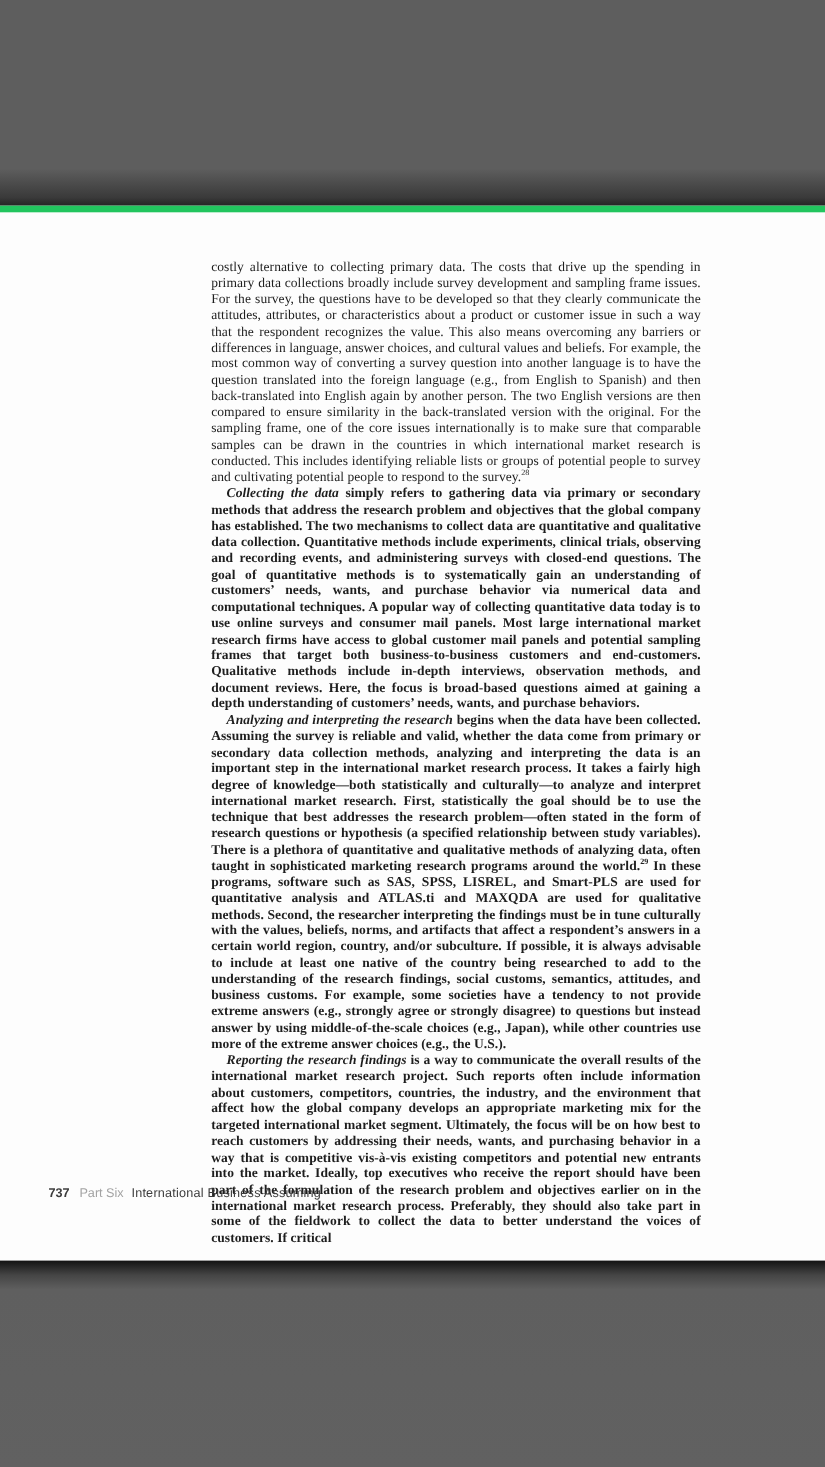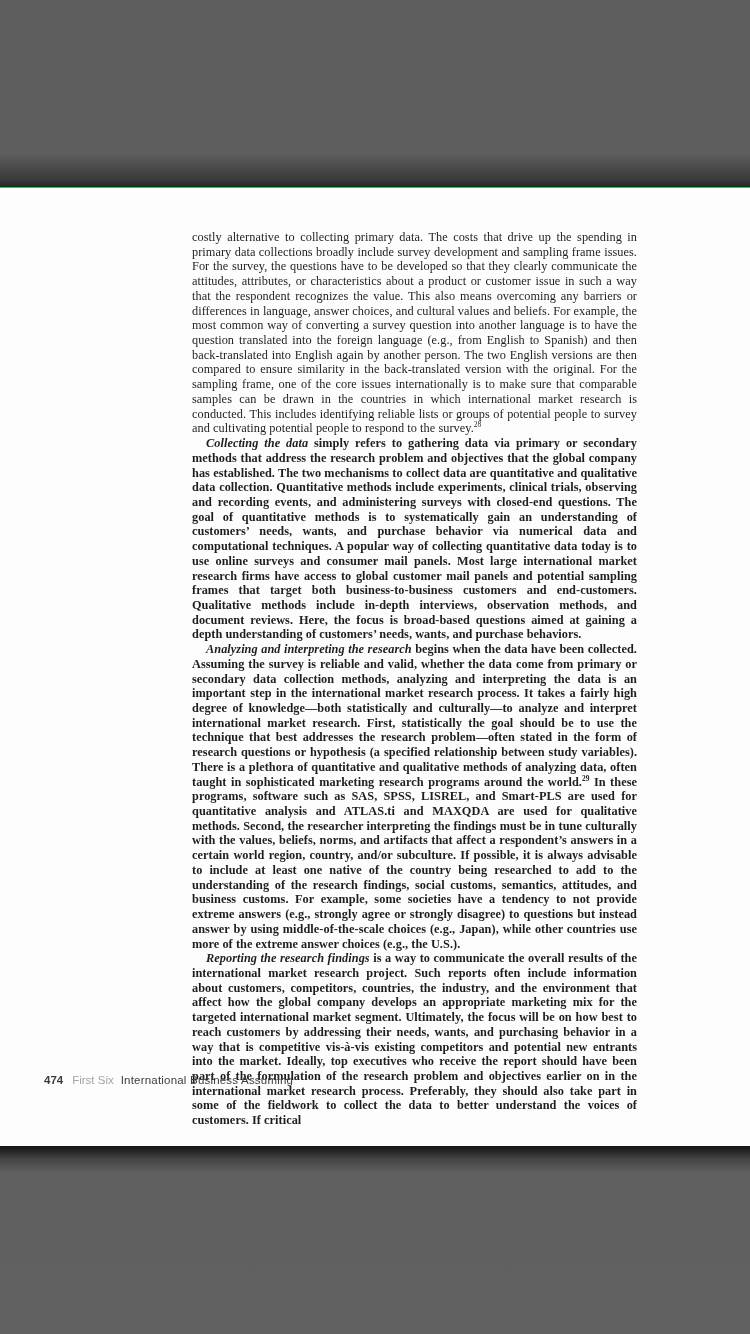--- a/index.html
+++ b/index.html
@@ -10,21 +10,21 @@
     overflow: hidden;
     font-family: "Liberation Serif", serif;
   }
   .top-chrome {
     position: absolute; left: 0; top: 0; width: 750px; height: 187px;
     background: linear-gradient(to bottom, #5e5e5e 0%, #5e5e5e 82%, #3a3a3a 96%, #242424 100%);
   }
   .book-page {
     position: absolute; left: 0; top: 187px; width: 750px; height: 1072px;
     background: #fdfdfd;
-    border-top: 1px solid #22c55e;
+    border-top: 6px solid #22c55e;
     box-sizing: border-box;
   }
   .bottom-chrome {
     position: absolute; left: 0; top: 1146px; width: 750px; height: 188px;
     background: linear-gradient(to bottom, #131313 0%, #454545 7%, #5f5f5f 14%, #616161 100%);
   }
   .text-block {
     position: absolute; left: 192px; top: 42px; width: 445px;
     font-size: 12.3px; line-height: 14.72px;
     color: #1e1e1e;
@@ -50,17 +50,17 @@
 <div class="top-chrome"></div>
 
 <div class="book-page">
   <div class="text-block">
       <p class=""><span>costly alternative to collecting primary data. The costs that drive up the spending in primary data collections broadly include survey development and sampling frame issues. For the survey, the questions have to be developed so that they clearly communicate the attitudes, attributes, or characteristics about a product or customer issue in such a way that the respondent recognizes the value. This also means overcoming any barriers or differences in language, answer choices, and cultural values and beliefs. For example, the most common way of converting a survey question into another language is to have the question translated into the foreign language (e.g., from English to Spanish) and then back-translated into English again by another person. The two English versions are then compared to ensure similarity in the back-translated version with the original. For the sampling frame, one of the core issues internationally is to make sure that comparable samples can be drawn in the countries in which international market research is conducted. This includes identifying reliable lists or groups of potential people to survey and cultivating potential people to respond to the survey.</span><sup>28</sup></p>
       <p class="indent"><i>Collecting the data</i><span> simply refers to gathering data via primary or secondary methods that address the research problem and objectives that the global company has established. The two mechanisms to collect data are quantitative and qualitative data collection. Quantitative methods include experiments, clinical trials, observing and recording events, and administering surveys with closed-end questions. The goal of quantitative methods is to systematically gain an understanding of customers’ needs, wants, and purchase behavior via numerical data and computational techniques. A popular way of collecting quantitative data today is to use online surveys and consumer mail panels. Most large international market research firms have access to global customer mail panels and potential sampling frames that target both business-to-business customers and end-customers. Qualitative methods include in-depth interviews, observation methods, and document reviews. Here, the focus is broad-based questions aimed at gaining a depth understanding of customers’ needs, wants, and purchase behaviors.</span></p>
       <p class="indent"><i>Analyzing and interpreting the research</i><span> begins when the data have been collected. Assuming the survey is reliable and valid, whether the data come from primary or secondary data collection methods, analyzing and interpreting the data is an important step in the international market research process. It takes a fairly high degree of knowledge—both statistically and culturally—to analyze and interpret international market research. First, statistically the goal should be to use the technique that best addresses the research problem—often stated in the form of research questions or hypothesis (a specified relationship between study variables). There is a plethora of quantitative and qualitative methods of analyzing data, often taught in sophisticated marketing research programs around the world.</span><sup>29</sup><span> In these programs, software such as SAS, SPSS, LISREL, and Smart-PLS are used for quantitative analysis and ATLAS.ti and MAXQDA are used for qualitative methods. Second, the researcher interpreting the findings must be in tune culturally with the values, beliefs, norms, and artifacts that affect a respondent’s answers in a certain world region, country, and/or subculture. If possible, it is always advisable to include at least one native of the country being researched to add to the understanding of the research findings, social customs, semantics, attitudes, and business customs. For example, some societies have a tendency to not provide extreme answers (e.g., strongly agree or strongly disagree) to questions but instead answer by using middle-of-the-scale choices (e.g., Japan), while other countries use more of the extreme answer choices (e.g., the U.S.).</span></p>
       <p class="indent"><i>Reporting the research findings</i><span> is a way to communicate the overall results of the international market research project. Such reports often include information about customers, competitors, countries, the industry, and the environment that affect how the global company develops an appropriate marketing mix for the targeted international market segment. Ultimately, the focus will be on how best to reach customers by addressing their needs, wants, and purchasing behavior in a way that is competitive vis-à-vis existing competitors and potential new entrants into the market. Ideally, top executives who receive the report should have been part of the formulation of the research problem and objectives earlier on in the international market research process. Preferably, they should also take part in some of the fieldwork to collect the data to better understand the voices of customers. If critical</span></p>
     </div>
   <div class="page-footer">
-    <span class="page-num">474</span><span class="part-label">First Six</span><span class="book-title">International Business Assuming</span>
+    <span class="page-num">737</span><span class="part-label">Part Six</span><span class="book-title">International Business Assuming</span>
   </div>
 </div>
 
 <div class="bottom-chrome"></div>
 
 </body></html>

